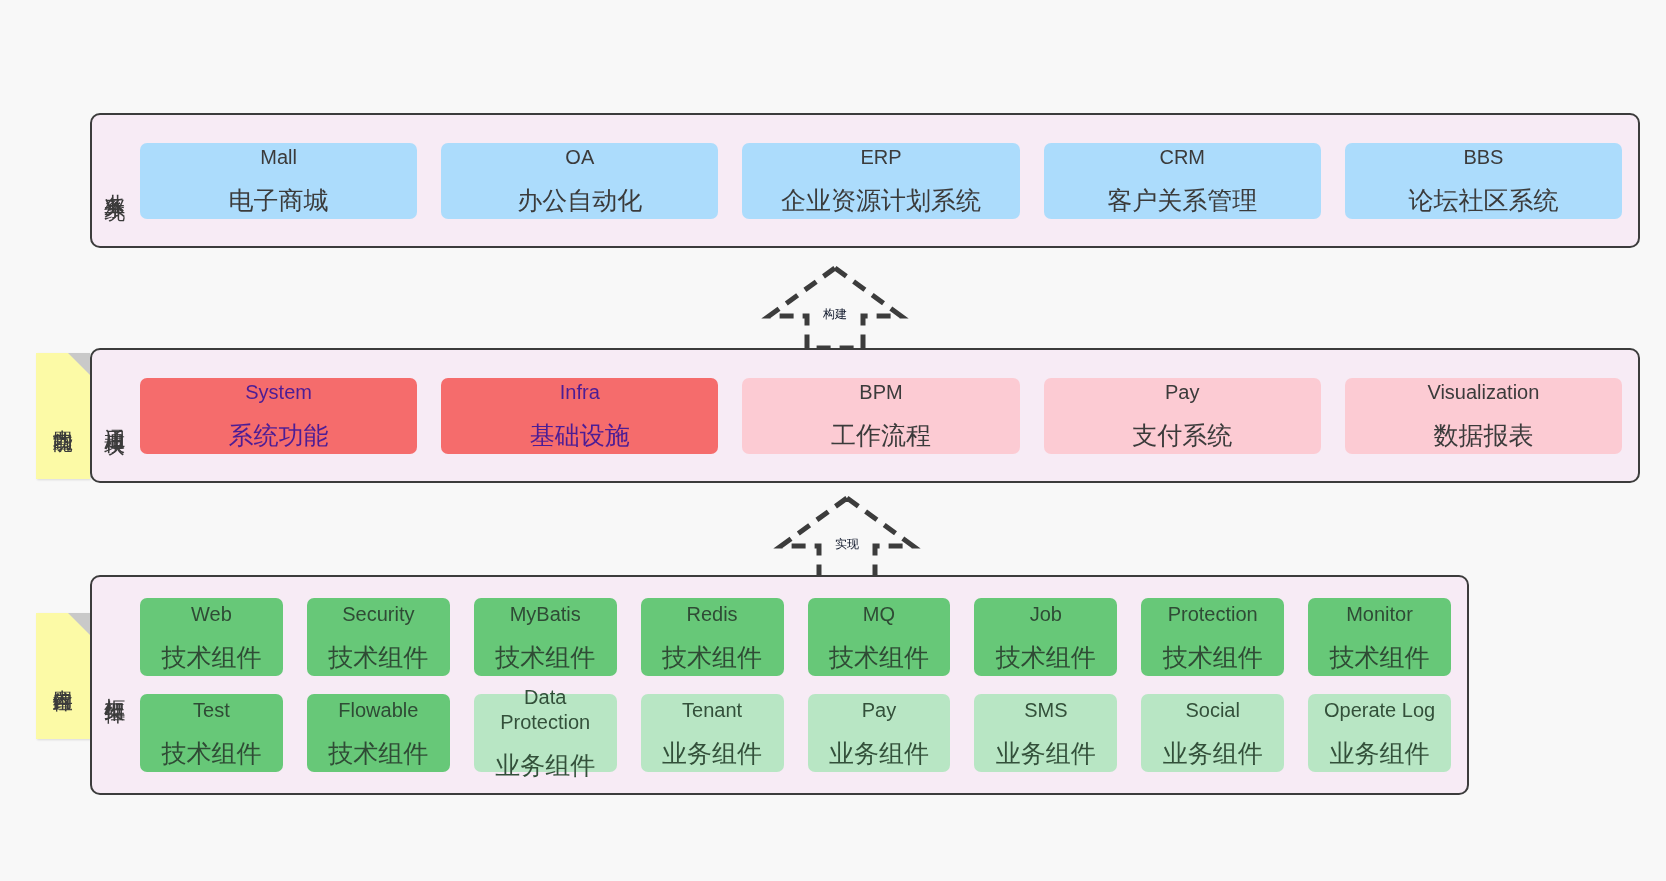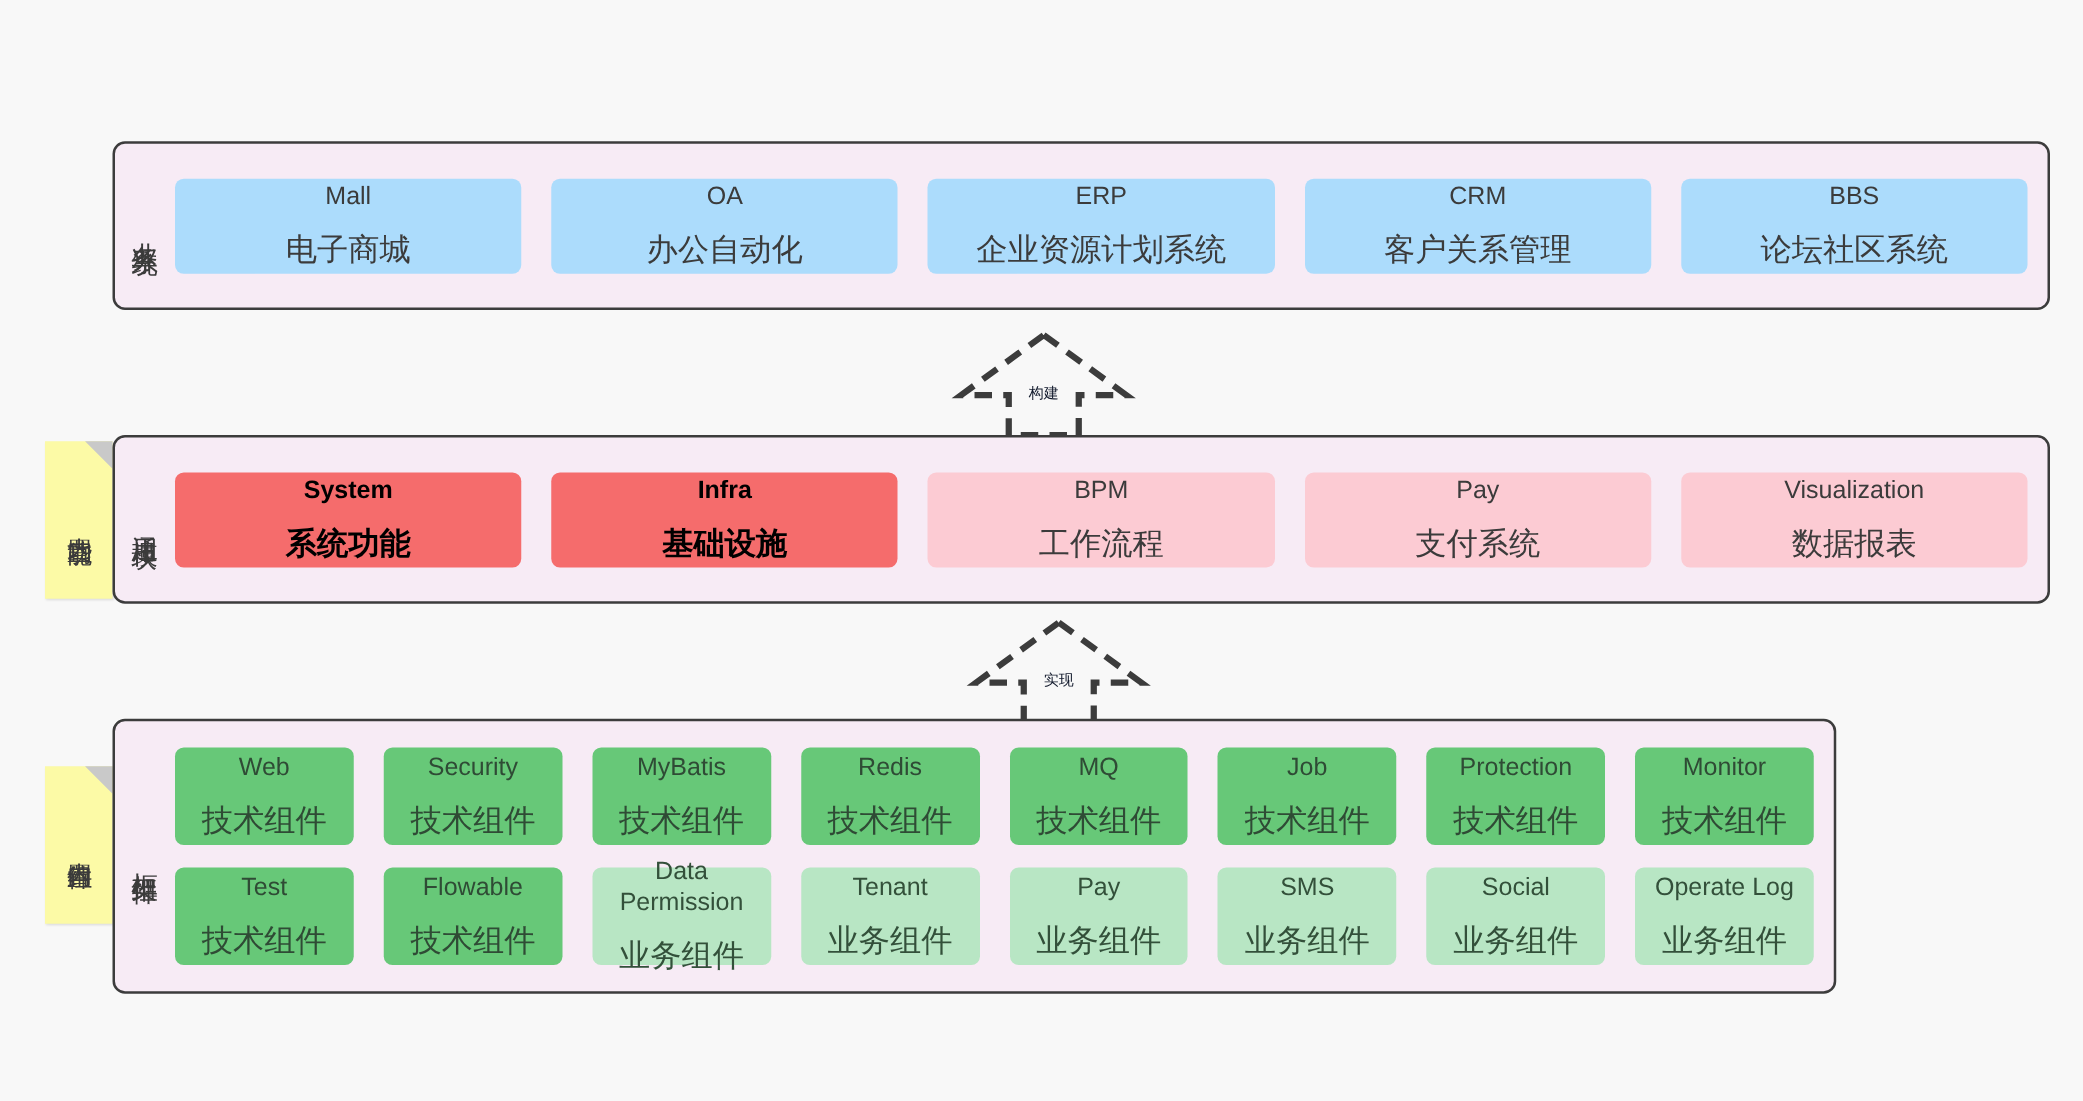--- a/index.html
+++ b/index.html
@@ -81,21 +81,21 @@
   .card .en {
     font-size: 20px;
     white-space: normal;
   }
   .card .cn {
     font-size: 25px;
   }
 
   
   .c-blue       { background: #ACDCFC; color: #3b3b3b; }
-  .c-red        { background: #F56C6C; color: #000000; font-weight: bold; }
+  .c-red        { background: #F56C6C; color: #4c1d95; }
   .c-pink       { background: #FCCBD3; color: #3b3b3b; }
   .c-green      { background: #67C878; color: #2f4b35; }
   .c-lightgreen { background: #B8E6C4; color: #33503a; }
 
   
   #layer-business { left: 90px;  top: 113px; width: 1550px; height: 135px; }
   #layer-business .card { height: 76px; }
 
   #layer-modules  { left: 90px;  top: 348px; width: 1550px; height: 135px; }
   #layer-modules .card { height: 76px; }
@@ -291,21 +291,21 @@
       <div class="row">
         <div class="card c-green">
           <span class="en">Test</span>
           <span class="cn">技术组件</span>
         </div>
         <div class="card c-green">
           <span class="en">Flowable</span>
           <span class="cn">技术组件</span>
         </div>
         <div class="card c-lightgreen">
-          <span class="en">Data Permission</span>
+          <span class="en">Data Protection</span>
           <span class="cn">业务组件</span>
         </div>
         <div class="card c-lightgreen">
           <span class="en">Tenant</span>
           <span class="cn">业务组件</span>
         </div>
         <div class="card c-lightgreen">
           <span class="en">Pay</span>
           <span class="cn">业务组件</span>
         </div>

